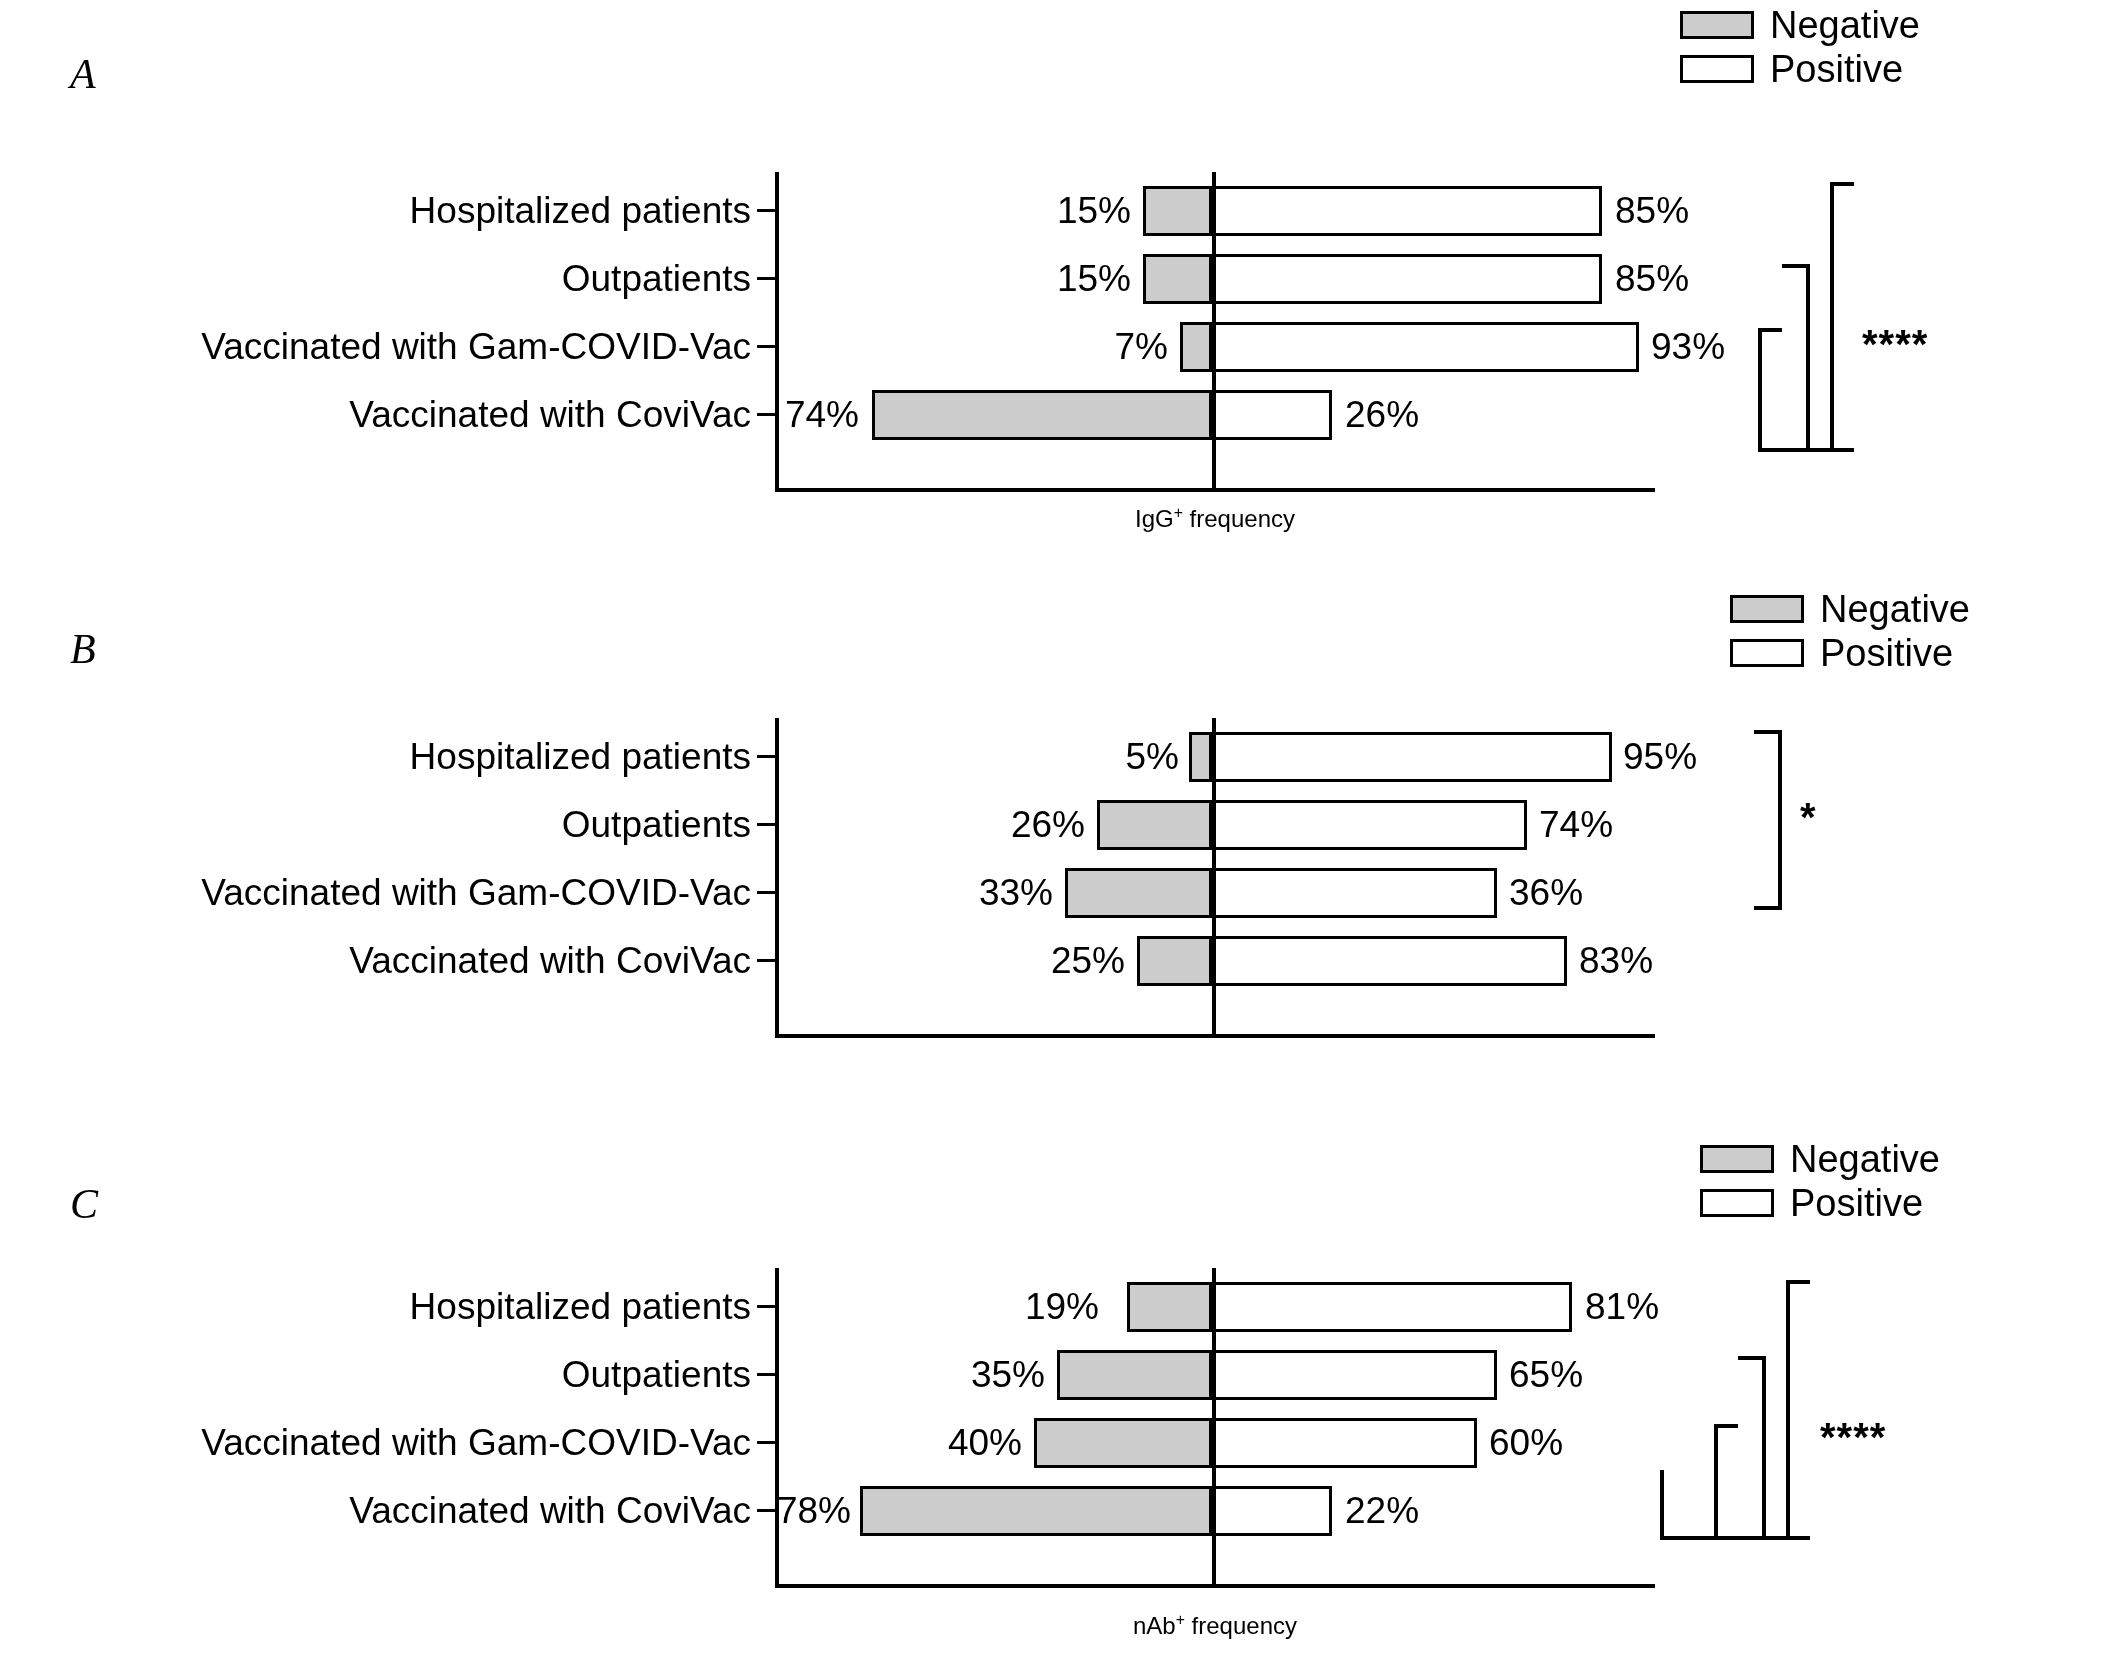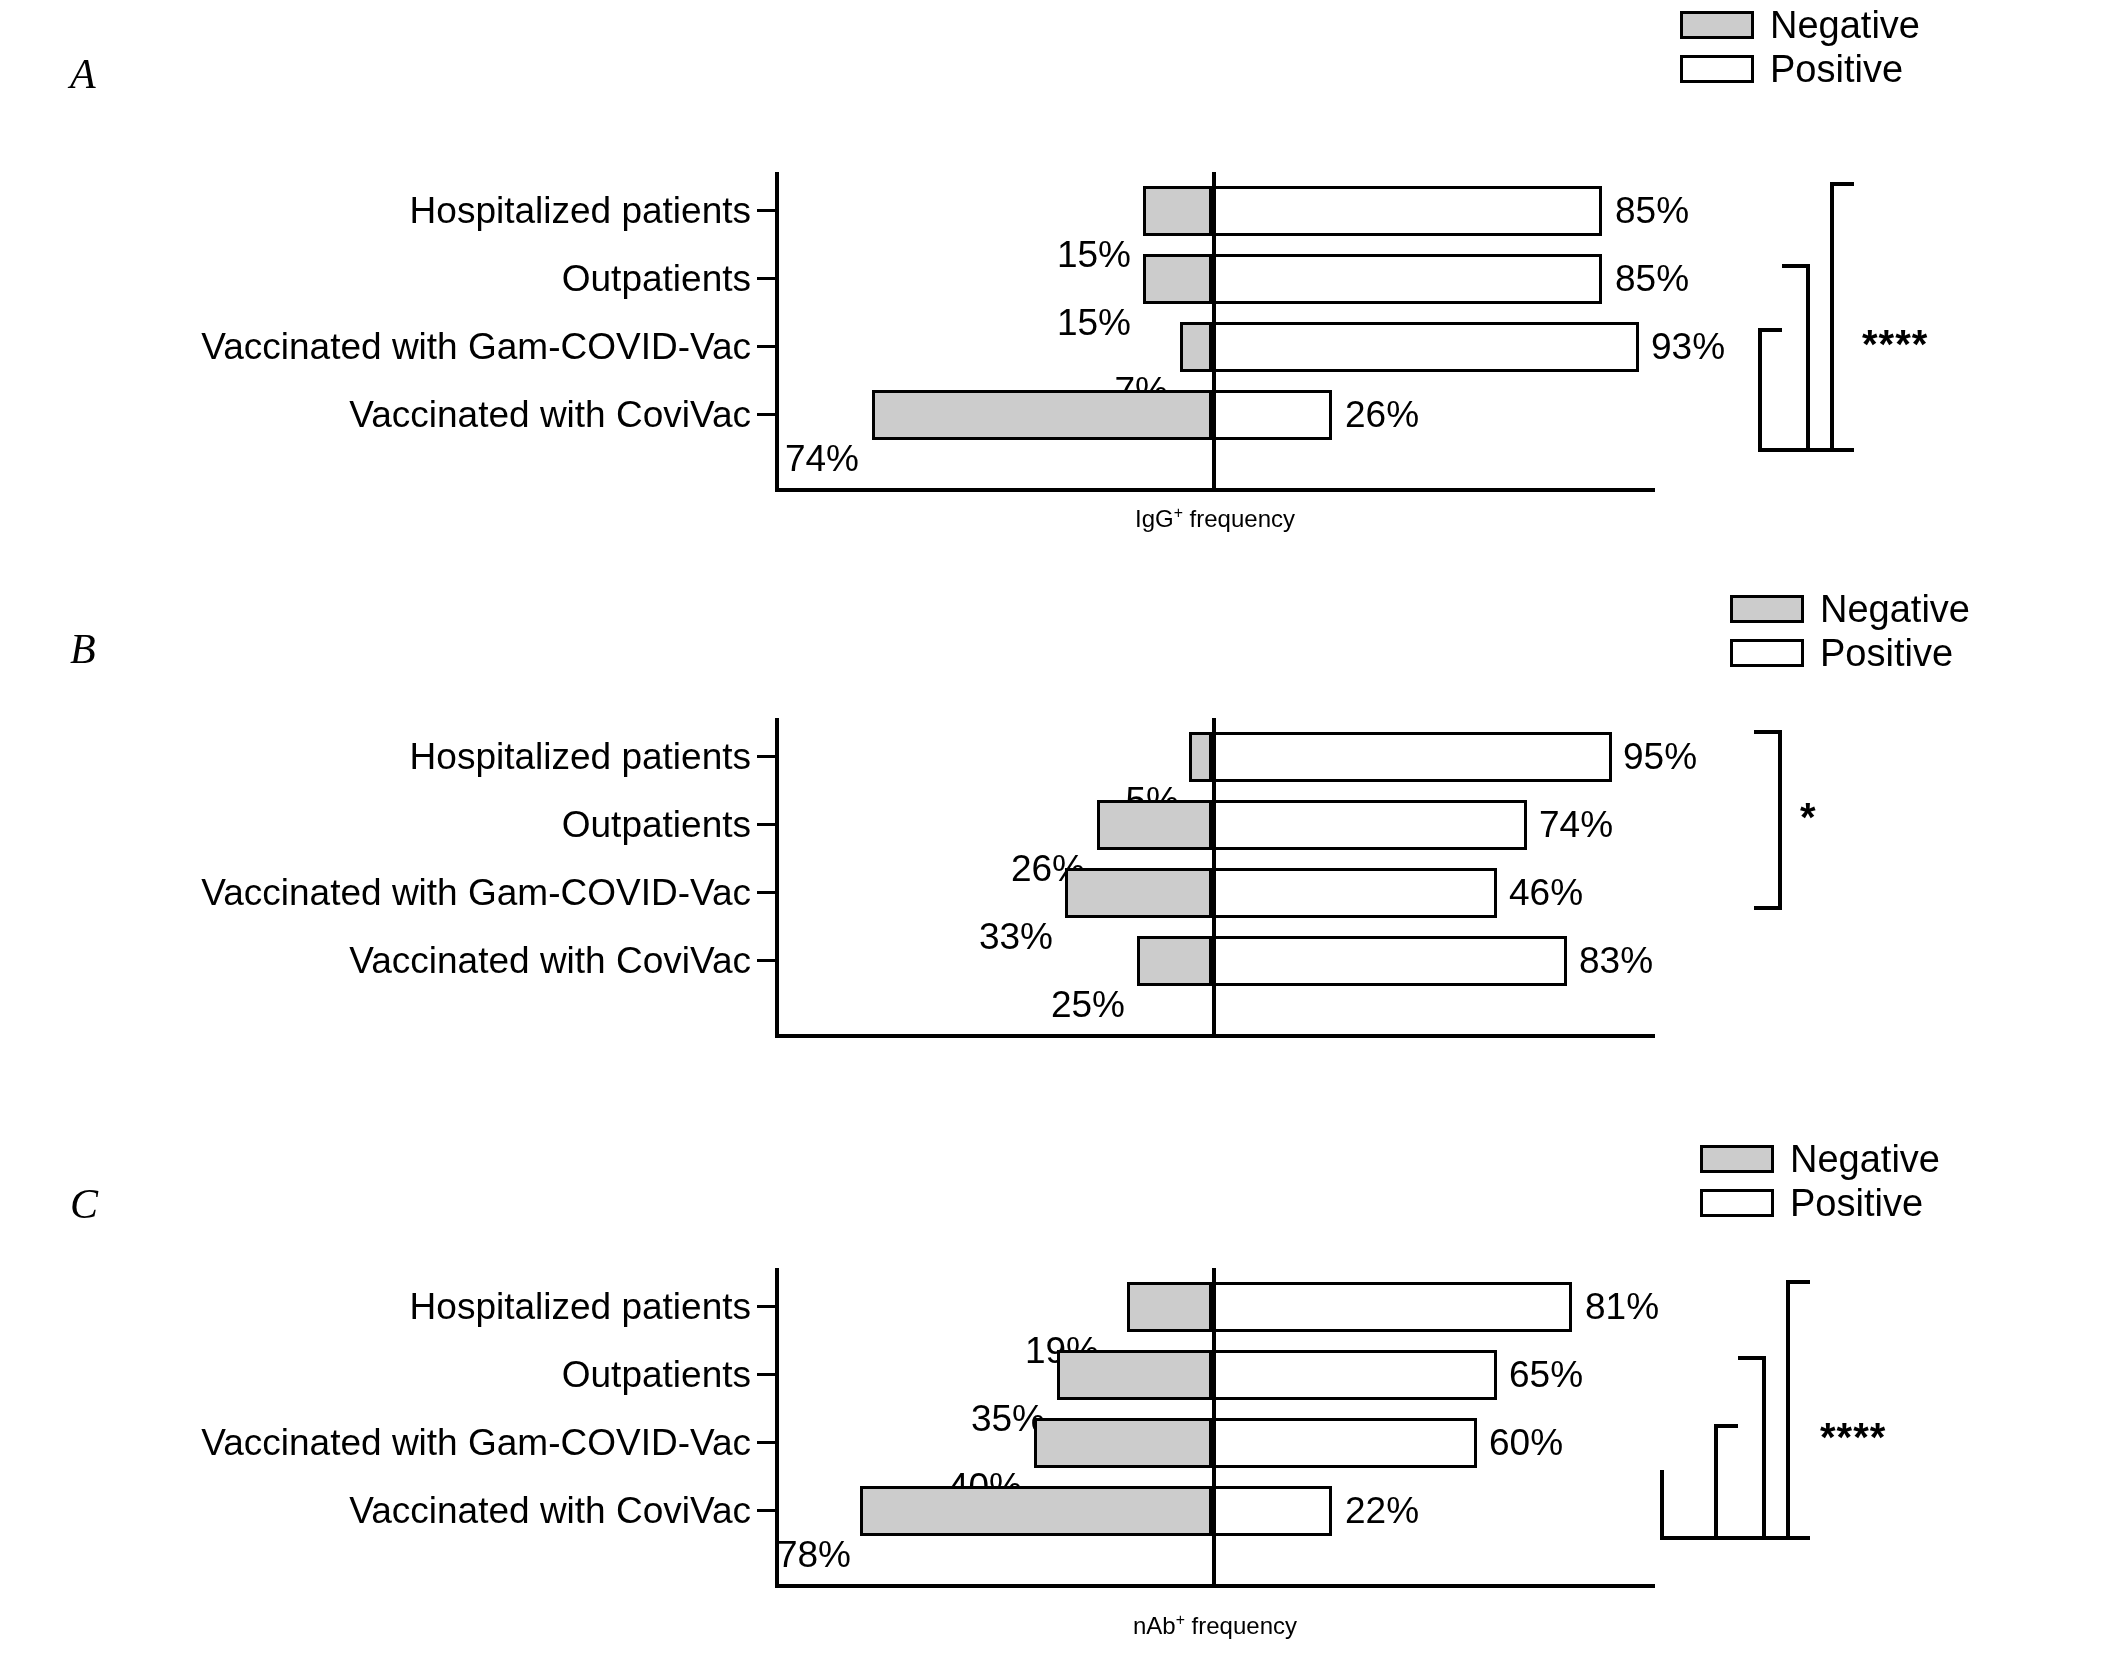--- a/index.html
+++ b/index.html
@@ -109,21 +109,21 @@
   }
   .bar.neg { background: #cccccc; }
   .bar.pos { background: #ffffff; }
   .val {
     position: absolute;
     top: 50%;
     transform: translateY(-50%);
     font-size: 37px;
     white-space: nowrap;
   }
-  .val.left  { text-align: right; margin-top: 44px; }
+  .val.left  { text-align: right; }
   .val.right { text-align: left; }
   .xlabel {
     position: absolute;
     font-size: 24px;
     text-align: center;
     white-space: nowrap;
   }
   sup { font-size: 0.66em; vertical-align: super; line-height: 0; }
 
   
@@ -250,21 +250,21 @@
       <span class="val left" style="left:162px; width:148px;">26%</span>
       <span class="val right" style="left:764px;">74%</span>
     </div>
 
     <div class="cat-row" style="top:146px;">
       <span class="tick"></span>
       <span class="cat-label">Vaccinated with Gam-COVID-Vac</span>
       <div class="bar neg" style="left:290px; width:147px;"></div>
       <div class="bar pos" style="left:437px; width:285px;"></div>
       <span class="val left" style="left:130px; width:148px;">33%</span>
-      <span class="val right" style="left:734px;">46%</span>
+      <span class="val right" style="left:734px;">36%</span>
     </div>
 
     <div class="cat-row" style="top:214px;">
       <span class="tick"></span>
       <span class="cat-label">Vaccinated with CoviVac</span>
       <div class="bar neg" style="left:362px; width:75px;"></div>
       <div class="bar pos" style="left:437px; width:355px;"></div>
       <span class="val left" style="left:202px; width:148px;">25%</span>
       <span class="val right" style="left:804px;">83%</span>
     </div>

